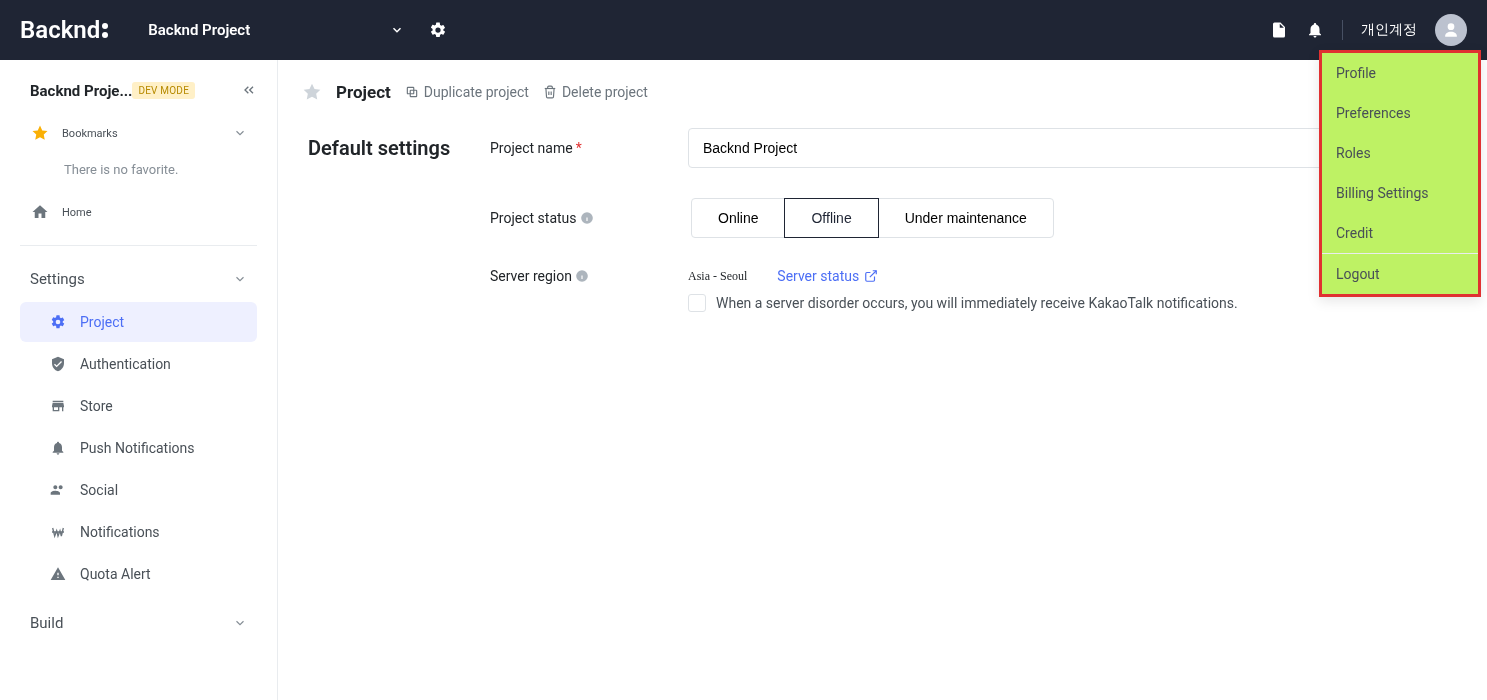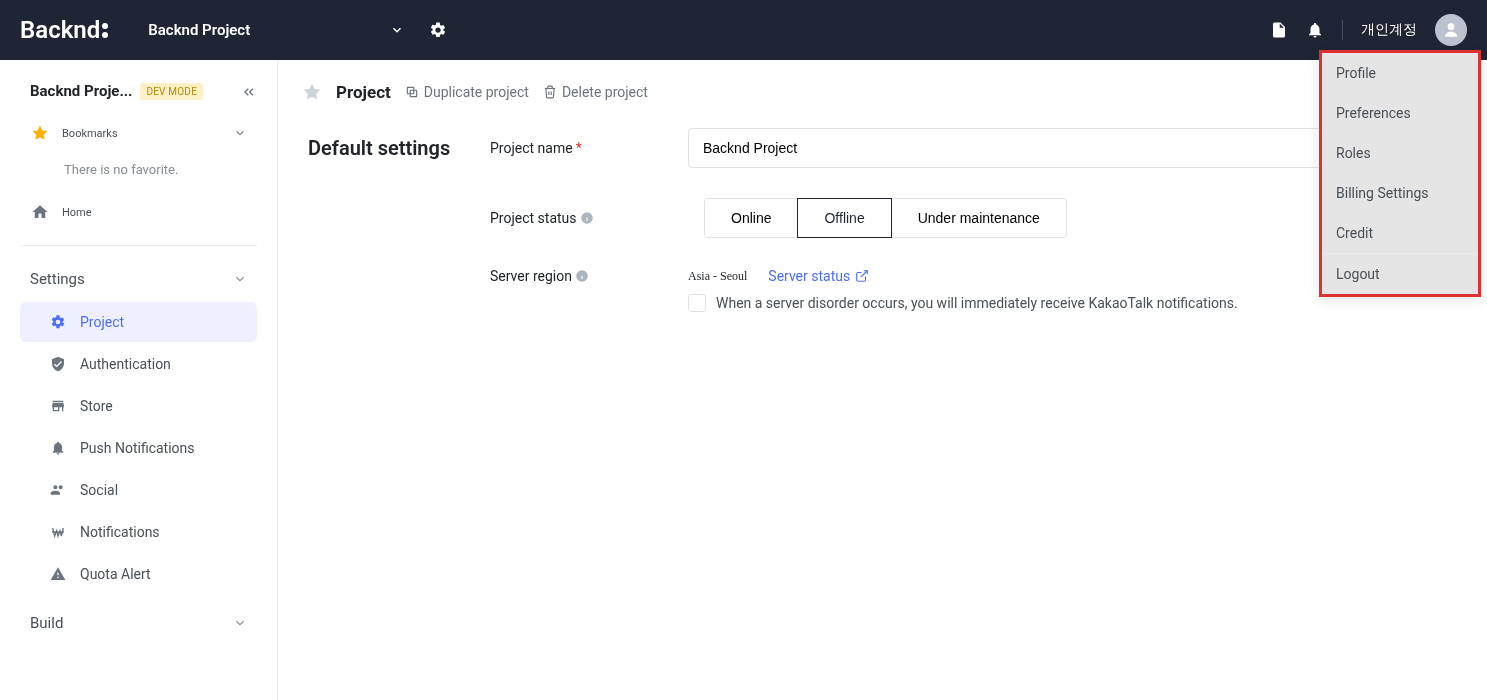--- a/index.html
+++ b/index.html
@@ -17,21 +17,21 @@
     .header-divider { width: 1px; height: 20px; background: #475063; }
     .account-label { font-size: 14px; }
     .avatar { width: 32px; height: 32px; background: #bcc2cf; border-radius: 50%; display: flex; align-items: center; justify-content: center; cursor: pointer; }
     
     
     .main-wrap { display: flex; height: calc(700px - 60px); }
     .sidebar { width: 278px; border-right: 1px solid #e9ecef; display: flex; flex-direction: column; }
     .content { flex: 1; padding: 22px 30px; position: relative; }
     
     
-    .sidebar-project-row { padding: 22px 20px 12px 30px; display: flex; align-items: flex-end; gap: 8px; }
+    .sidebar-project-row { padding: 22px 20px 12px 30px; display: flex; align-items: flex-start; }
     .sidebar-project-title { font-weight: 700; font-size: 15px; }
     .dev-badge { background: #fff0c7; color: #b78a00; font-size: 10px; font-weight: 400; padding: 3px 6px; border-radius: 3px; letter-spacing: 0.2px; }
     .collapse-btn { margin-left: auto; cursor: pointer; color: #6c757d; }
     
     
     .sidebar-section { padding: 0 20px; }
     .section-header { display: flex; align-items: center; padding: 12px 10px; cursor: pointer; color: #495057; }
     .section-header .icon-slot { width: 20px; margin-right: 12px; display: flex; justify-content: center; }
     .section-header .label { font-size: 11px; flex: 1; }
     .section-header .chev { color: #868e96; }
@@ -59,31 +59,31 @@
     .settings-side-label { width: 182px; font-weight: 600; font-size: 20px; padding-top: 8px; }
     .settings-body { flex: 1; }
     .form-row { display: flex; align-items: center; margin-bottom: 30px; }
     .form-label { width: 198px; font-size: 14px; color: #212529; display: flex; align-items: center; gap: 3px; }
     .form-label .req { color: #e03131; }
     .form-label .info { color: #adb5bd; }
     .form-value { flex: 1; display: flex; align-items: center; }
     .text-input { width: 100%; max-width: 760px; padding: 11px 14px; border: 1px solid #dee2e6; border-radius: 4px; font-size: 14px; }
     .seg-group { display: flex; }
     .seg-btn { padding: 11px 26px; border: 1px solid #dee2e6; background: #fff; font-size: 14px; cursor: pointer; margin-left: -1px; }
-    .seg-btn:first-child { border-radius: 4px 0 0 4px; margin-left: 16px; }
+    .seg-btn:first-child { border-radius: 4px 0 0 4px; margin-left: 3px; }
     .seg-btn:last-child { border-radius: 0 4px 4px 0; }
     .seg-btn.active { border-color: #1f2534; color: #1f2534; font-weight: 500; position: relative; z-index: 1; }
     .region-text { font-size: 12px; font-family: Liberation Serif, serif; }
-    .link-text { color: #4c6ef5; font-size: 14px; margin-left: 21px; cursor: pointer; display: inline-flex; align-items: center; gap: 5px; }
+    .link-text { color: #4c6ef5; font-size: 14px; margin-left: 30px; cursor: pointer; display: inline-flex; align-items: center; gap: 5px; }
     .check-row { display: flex; align-items: center; gap: 10px; margin-top: 14px; }
     .check-box { width: 18px; height: 18px; border: 1px solid #dee2e6; border-radius: 3px; cursor: pointer; }
     .check-label { font-size: 14px; color: #495057; }
     
     
-    .dropdown-menu { position: absolute; top: -10px; right: 6px; width: 162px; background: #e5e5e5; border: 3px solid #e03131; box-shadow: 0 4px 12px rgba(0,0,0,0.1); z-index: 100; }
+    .dropdown-menu { position: absolute; top: -10px; right: 6px; width: 162px; background: #bef264; border: 3px solid #e03131; box-shadow: 0 4px 12px rgba(0,0,0,0.1); z-index: 100; }
     .dropdown-item { padding: 12px 14px; font-size: 14px; color: #495057; cursor: pointer; }
     .dropdown-divider { border: none; border-top: 1px solid #e9ecef; margin: 0; }
     
     svg { display: block; }
   </style>
 </head>
 <body>
 
 <div class="header">
   <div class="logo">

